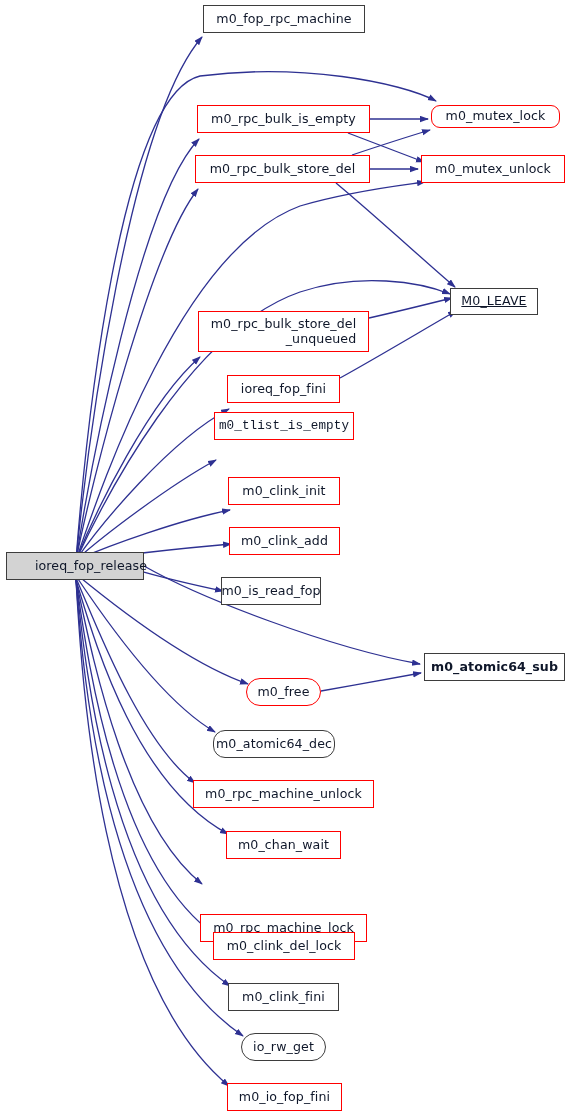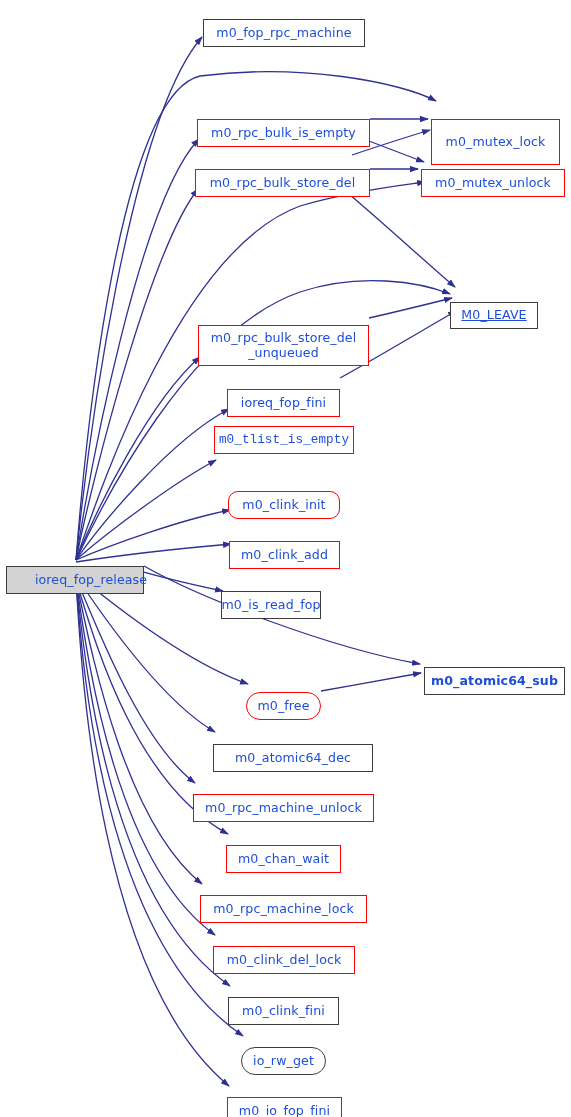--- a/index.html
+++ b/index.html
@@ -24,30 +24,29 @@
     width: 571px;
     height: 1117px;
     pointer-events: none;
   }
   .node {
     position: absolute;
     box-sizing: border-box;
     display: flex;
     align-items: center;
     justify-content: center;
-    text-align: center;
+    text-align: right;
     background: #ffffff;
     border: 1px solid #ff0000;
-    color: #1d4ed8;
+    color: #0f172a;
     font-size: 12.6px;
     line-height: 1.18;
     white-space: pre;
     letter-spacing: 0.1px;
     z-index: 5;
-    margin-top: 14px;
   }
   .node.black {
     border: 1px solid #3d3d3d;
   }
   .node.current {
     border: 1px solid #3d3d3d;
     background: #d3d3d3;
     padding-left: 32px;
   }
 </style>
@@ -91,35 +90,35 @@
         <path d="M336,183 C378,218 430,266 455,287" marker-end="url(#arrow)"></path>
         <path d="M369,318 C400,311 432,303 452,298" marker-end="url(#arrow)"></path>
         <path d="M340,378 C378,357 428,327 456,311" marker-end="url(#arrow)"></path>
         <path d="M321,691 C355,685 397,677 421,673" marker-end="url(#arrow)"></path>
       </g>
   </svg>
   <div id="nodes">
       <div class="node current" style="left: 6px; top: 552px; width: 138px; height: 28px;"><span>ioreq_fop_release</span></div>
       <div class="node black" style="left: 203px; top: 5px; width: 162px; height: 28px;"><span>m0_fop_rpc_machine</span></div>
       <div class="node red" style="left: 197px; top: 105px; width: 173px; height: 28px;"><span>m0_rpc_bulk_is_empty</span></div>
-      <div class="node red" style="left: 431px; top: 105px; width: 129px; height: 46px;"><span>m0_mutex_lock</span></div>
+      <div class="node red" style="left: 431px; top: 105px; width: 129px; height: 23px; border-radius: 9px;"><span>m0_mutex_lock</span></div>
       <div class="node red" style="left: 195px; top: 155px; width: 175px; height: 28px;"><span>m0_rpc_bulk_store_del</span></div>
       <div class="node red" style="left: 421px; top: 155px; width: 144px; height: 28px;"><span>m0_mutex_unlock</span></div>
       <div class="node black" style="left: 450px; top: 288px; width: 88px; height: 27px; text-decoration: underline;"><span>M0_LEAVE</span></div>
       <div class="node red" style="left: 198px; top: 311px; width: 171px; height: 41px;"><span>m0_rpc_bulk_store_del
 _unqueued</span></div>
       <div class="node red" style="left: 227px; top: 375px; width: 113px; height: 28px;"><span>ioreq_fop_fini</span></div>
       <div class="node red" style="left: 214px; top: 412px; width: 140px; height: 28px; font-family: Liberation Mono, monospace;"><span>m0_tlist_is_empty</span></div>
-      <div class="node red" style="left: 228px; top: 477px; width: 112px; height: 28px; border-radius: 10px;"><span>m0_clink_init</span></div>
+      <div class="node red" style="left: 228px; top: 477px; width: 112px; height: 28px;"><span>m0_clink_init</span></div>
       <div class="node red" style="left: 229px; top: 527px; width: 111px; height: 28px;"><span>m0_clink_add</span></div>
       <div class="node black" style="left: 221px; top: 577px; width: 100px; height: 28px;"><span>m0_is_read_fop</span></div>
       <div class="node black" style="left: 424px; top: 653px; width: 141px; height: 28px; font-weight: bold;"><span>m0_atomic64_sub</span></div>
       <div class="node red" style="left: 246px; top: 678px; width: 75px; height: 28px; border-radius: 14px;"><span>m0_free</span></div>
-      <div class="node black" style="left: 213px; top: 730px; width: 160px; height: 28px;"><span>m0_atomic64_dec</span></div>
+      <div class="node black" style="left: 213px; top: 730px; width: 122px; height: 28px; border-radius: 12px;"><span>m0_atomic64_dec</span></div>
       <div class="node red" style="left: 193px; top: 780px; width: 181px; height: 28px;"><span>m0_rpc_machine_unlock</span></div>
       <div class="node red" style="left: 226px; top: 831px; width: 115px; height: 28px;"><span>m0_chan_wait</span></div>
-      <div class="node red" style="left: 200px; top: 881px; width: 167px; height: 28px;"><span>m0_rpc_machine_lock</span></div>
+      <div class="node red" style="left: 200px; top: 914px; width: 167px; height: 28px;"><span>m0_rpc_machine_lock</span></div>
       <div class="node red" style="left: 213px; top: 932px; width: 142px; height: 28px;"><span>m0_clink_del_lock</span></div>
       <div class="node black" style="left: 228px; top: 983px; width: 111px; height: 28px;"><span>m0_clink_fini</span></div>
       <div class="node black" style="left: 241px; top: 1033px; width: 85px; height: 28px; border-radius: 14px;"><span>io_rw_get</span></div>
       <div class="node red" style="left: 227px; top: 1083px; width: 115px; height: 28px;"><span>m0_io_fop_fini</span></div>
     </div>
 </div>
 
 </body></html>

